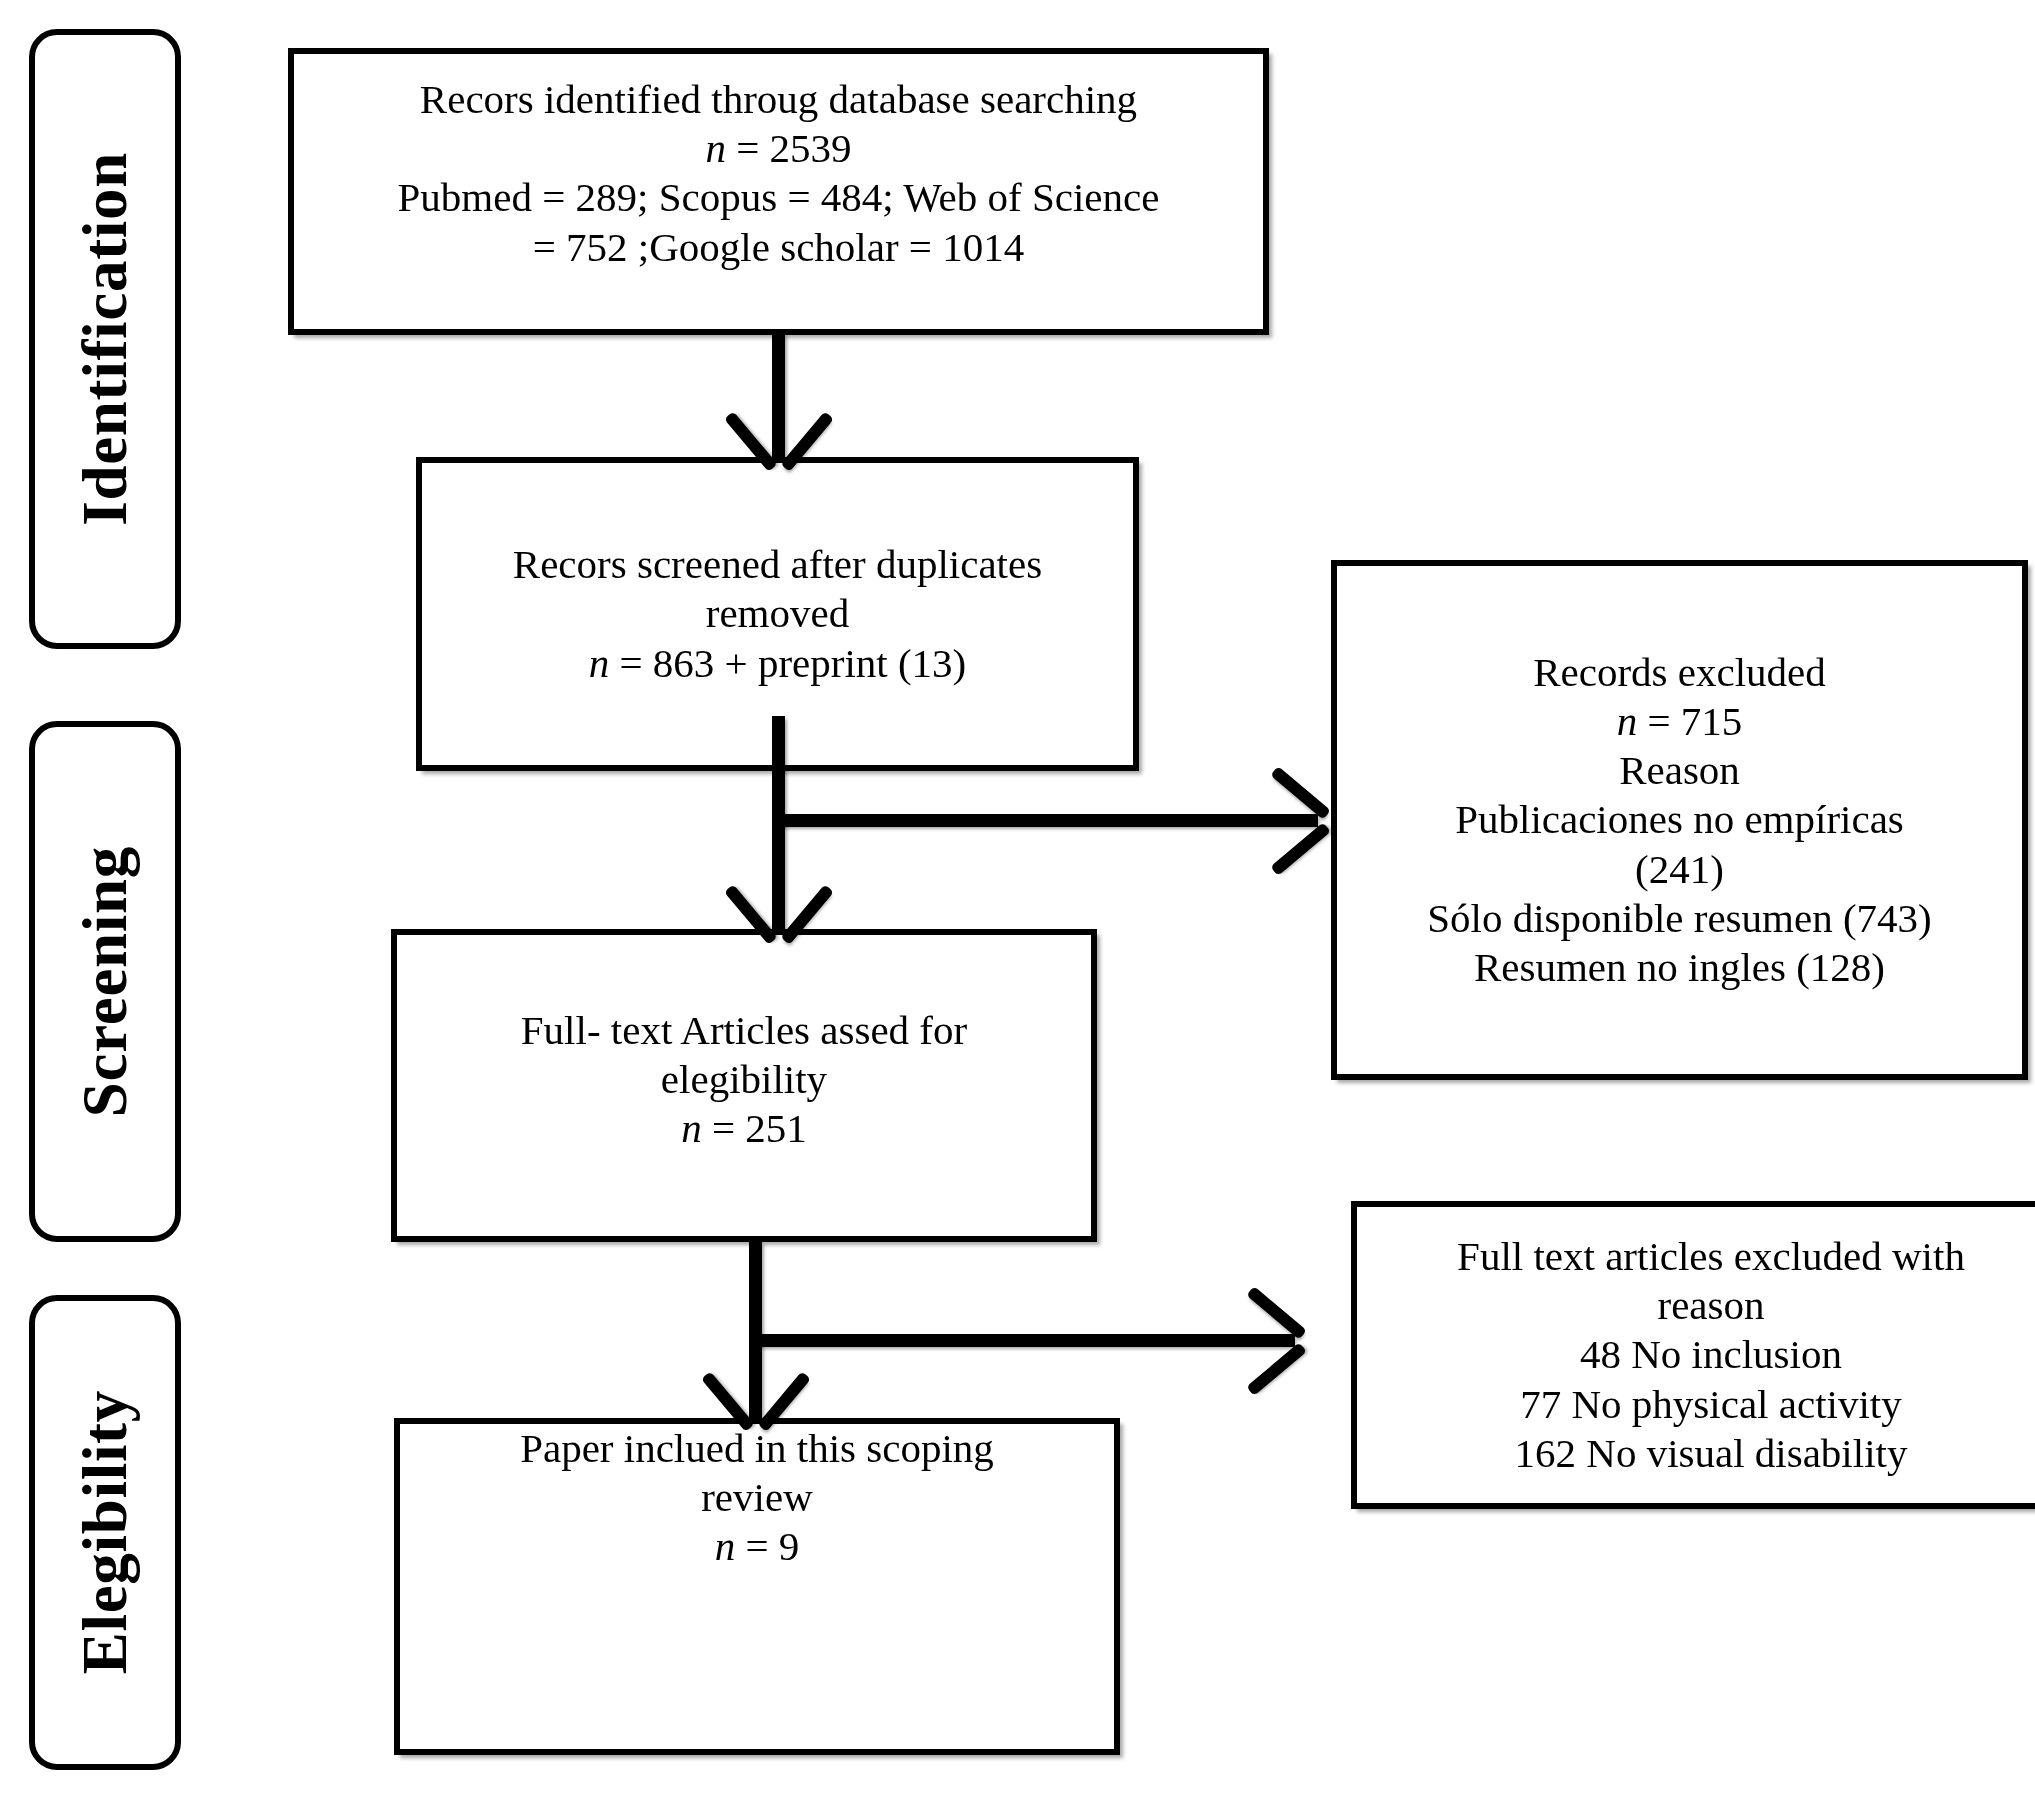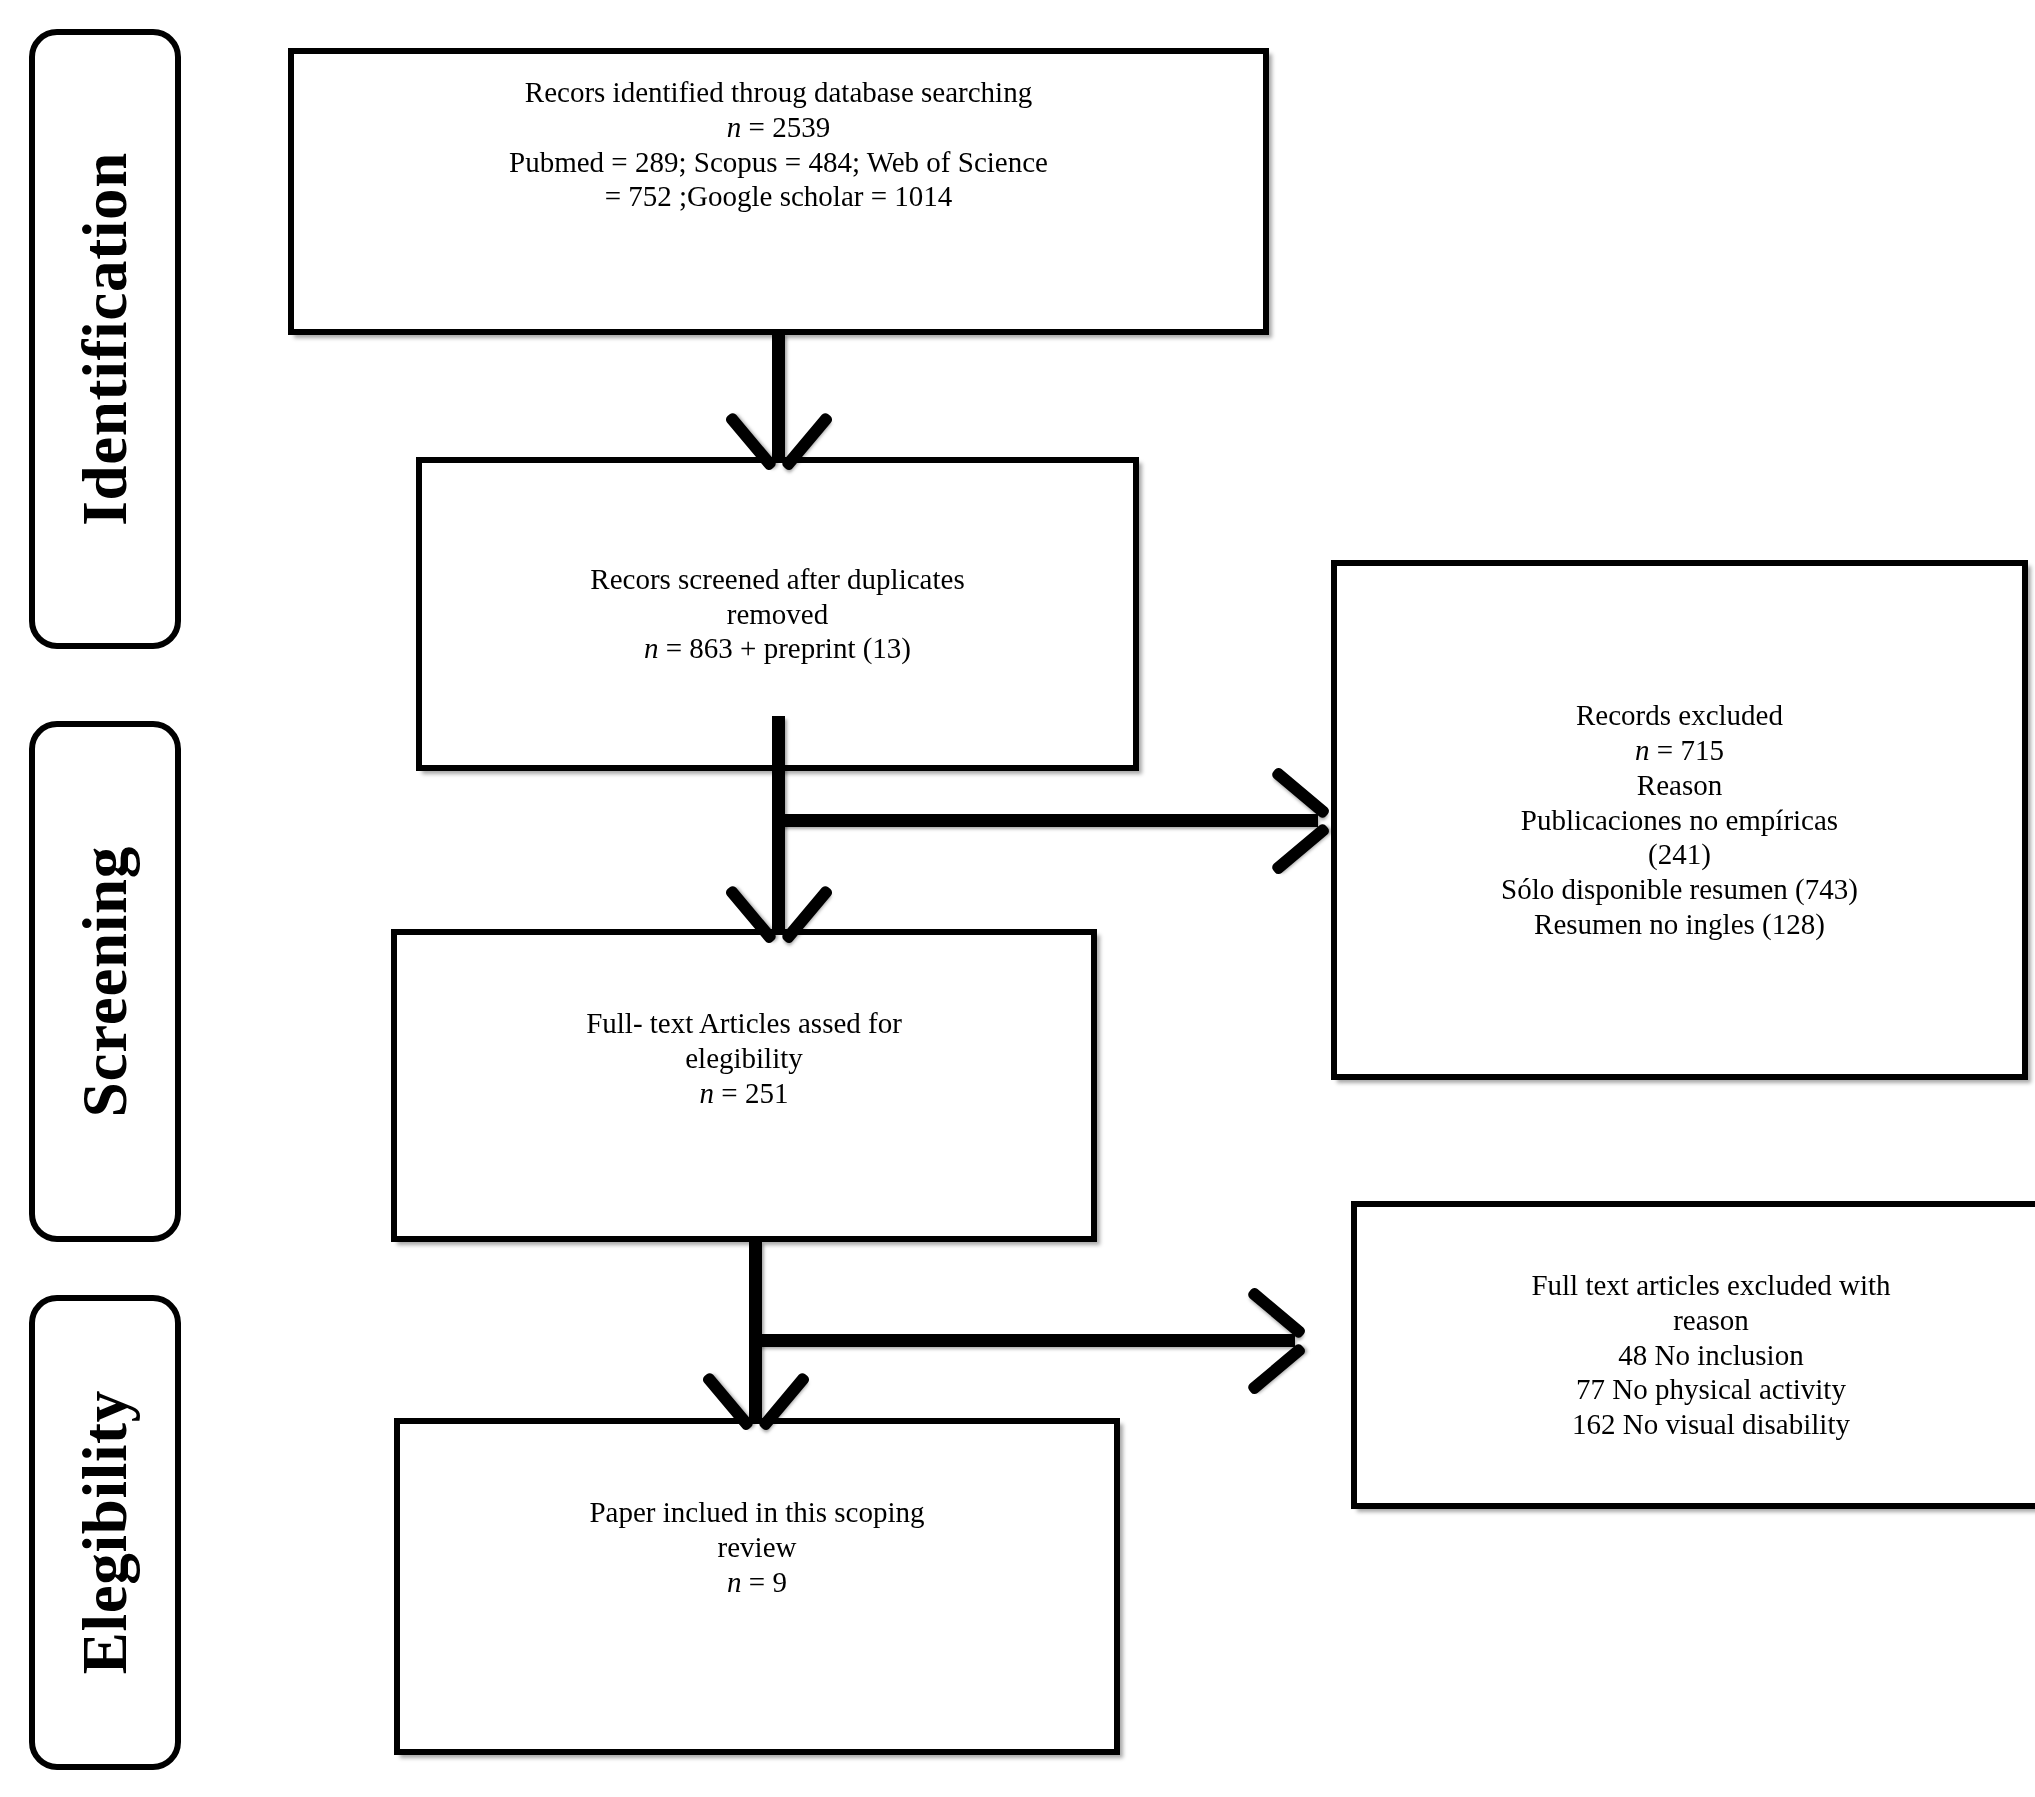--- a/index.html
+++ b/index.html
@@ -45,21 +45,21 @@
     box-sizing: border-box;
     background: #ffffff;
     border: 6px solid #000000;
     display: flex;
     align-items: center;
     justify-content: center;
     box-shadow: 4.6px 4.6px 4px -1.3px rgba(0,0,0,0.35);
   }
   .flow-box .box-text {
     text-align: center;
-    font-size: 29px;
+    font-size: 41px;
     line-height: 1.20;
     color: #000000;
     padding: 0 14.5px;
     white-space: pre-line;
   }
   .flow-box.align-top .box-text {
     align-self: flex-start;
   }
   .box-text .ital {
     font-style: italic;
@@ -151,21 +151,21 @@
 
   <div class="flow-box" style="left:1351px; top:1201px; width:720px; height:308px;">
     <div class="box-text">Full text articles excluded with
 reason
 48 No inclusion
 77 No physical activity
 162 No visual disability</div>
   </div>
 
   <div class="flow-box align-top" style="left:394px; top:1418px; width:726px; height:337px;">
-    <div class="box-text" style="padding-top:71px;">Paper inclued in this scoping
+    <div class="box-text" style="">Paper inclued in this scoping
 review
 <span class="ital">n</span> = 9</div>
   </div>
 
   <div class="conn-v" style="left:772px; top:333px; width:13.2px; height:127px;"></div>
   <div class="head head-down" style="left:779px; top:460px;">
     <span class="barb left"></span>
     <span class="barb right"></span>
   </div>
 

